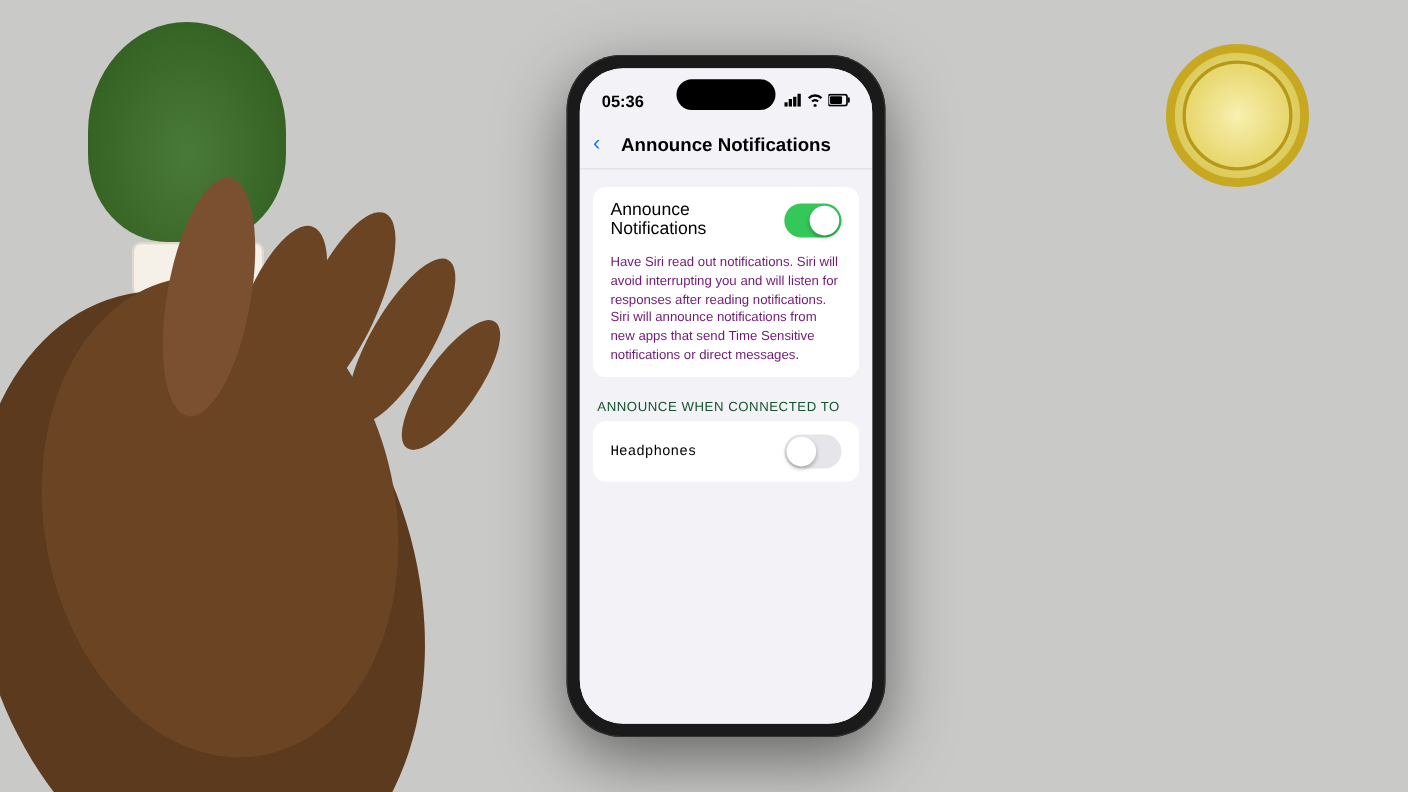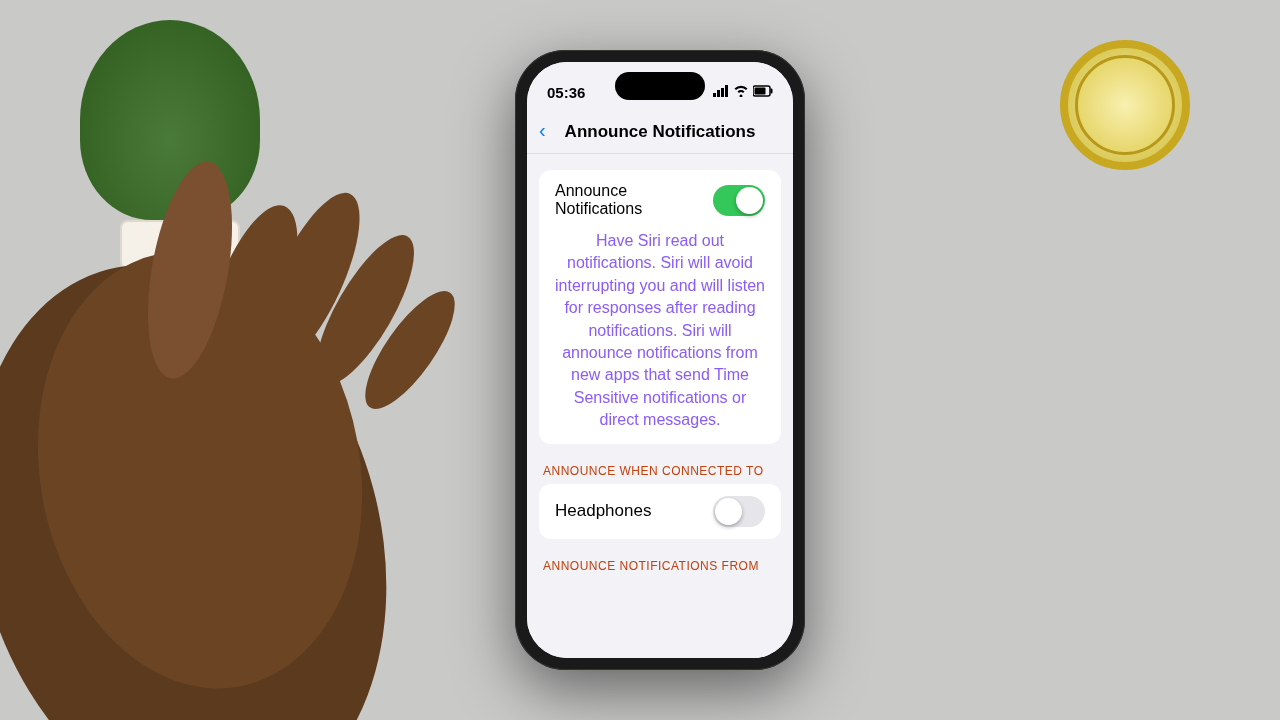--- a/index.html
+++ b/index.html
@@ -210,32 +210,31 @@
       position: absolute;
       top: 2px;
       box-shadow: 0 2px 4px rgba(0,0,0,0.3);
       transition: left 0.2s;
     }
     .toggle.on .toggle-knob { left: 23px; }
     .toggle.off .toggle-knob { left: 2px; }
 
     .section-description {
       padding: 0 16px 12px;
-      font-size: 16px;
-      color: #8b5cf6;
+      font-size: 12px;
+      color: #701a75;
       line-height: 1.4;
-      text-align: center;
     }
 
     
     .section-header {
       padding: 20px 16px 6px;
       font-size: 12px;
       font-weight: 400;
-      color: #c2410c;
+      color: #14532d;
       text-transform: uppercase;
       letter-spacing: 0.5px;
     }
 
     
     .settings-card {
       background: #fff;
       margin: 0 12px;
       border-radius: 12px;
       overflow: hidden;
@@ -250,22 +249,23 @@
       min-height: 44px;
     }
     .settings-row:last-child { border-bottom: none; }
 
     .settings-row-left {
       display: flex;
       flex-direction: column;
       flex: 1;
     }
     .settings-row-label {
-      font-size: 17px;
-      color: #000;
+      font-size: 13px;
+      color: #000;
+      font-family: Liberation Mono, monospace;
     }
 
     .phone-content {
       display: flex;
       flex-direction: column;
       height: 100%;
     }
   </style>
 </head>
 <body>
@@ -354,19 +354,18 @@
               <div class="settings-row-left">
                 <span class="settings-row-label">Headphones</span>
               </div>
               <div class="toggle off">
                 <div class="toggle-knob"></div>
               </div>
             </div>
           </div>
 
 
-          <div class="section-header">ANNOUNCE NOTIFICATIONS FROM</div>
 
         </div>
       </div>
     </div>
   </div>
 </div>
 
 </body></html>

